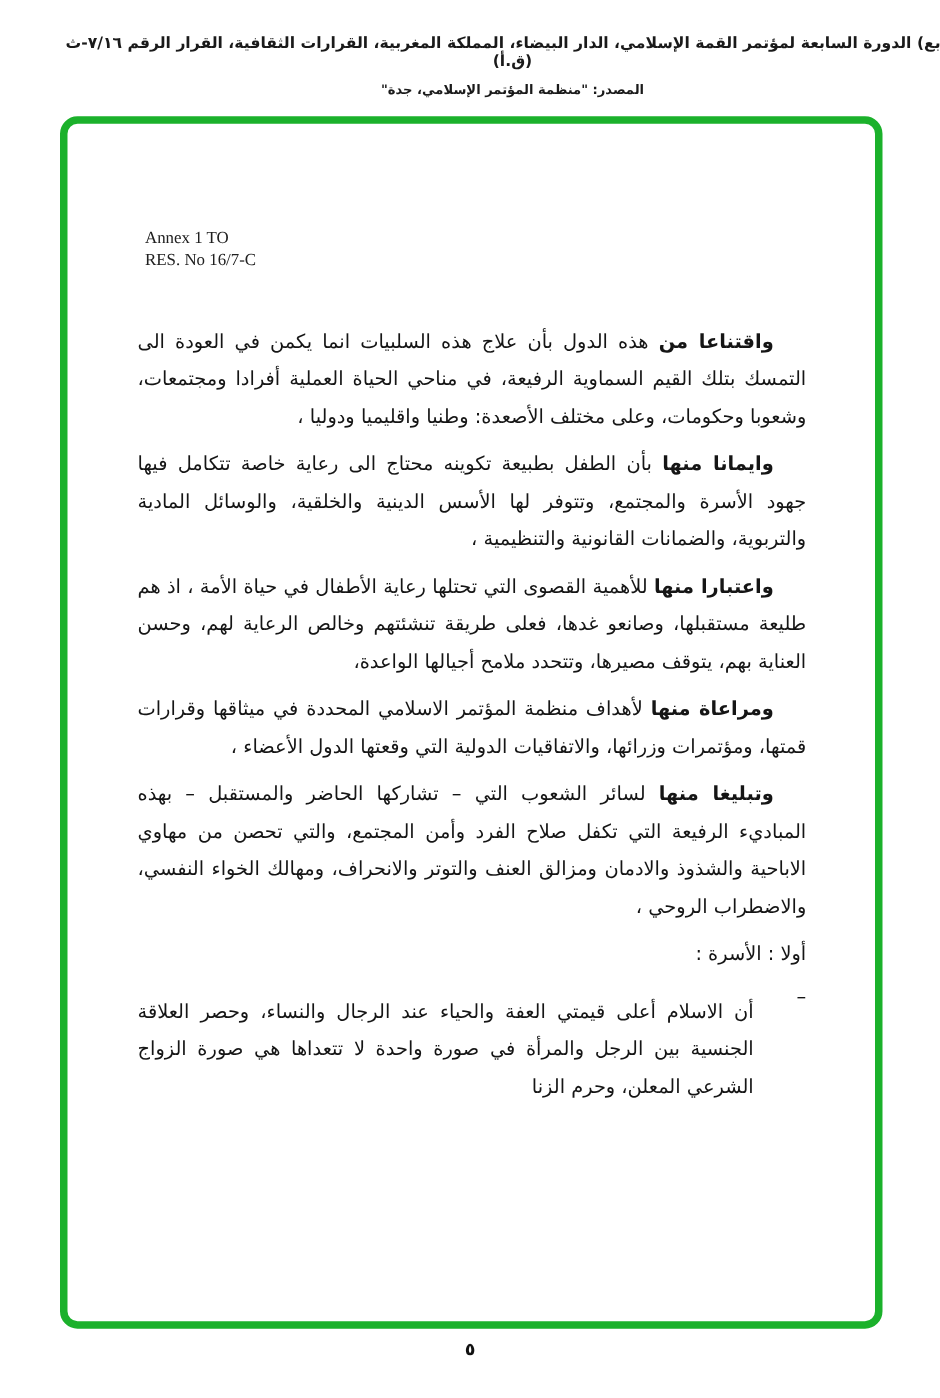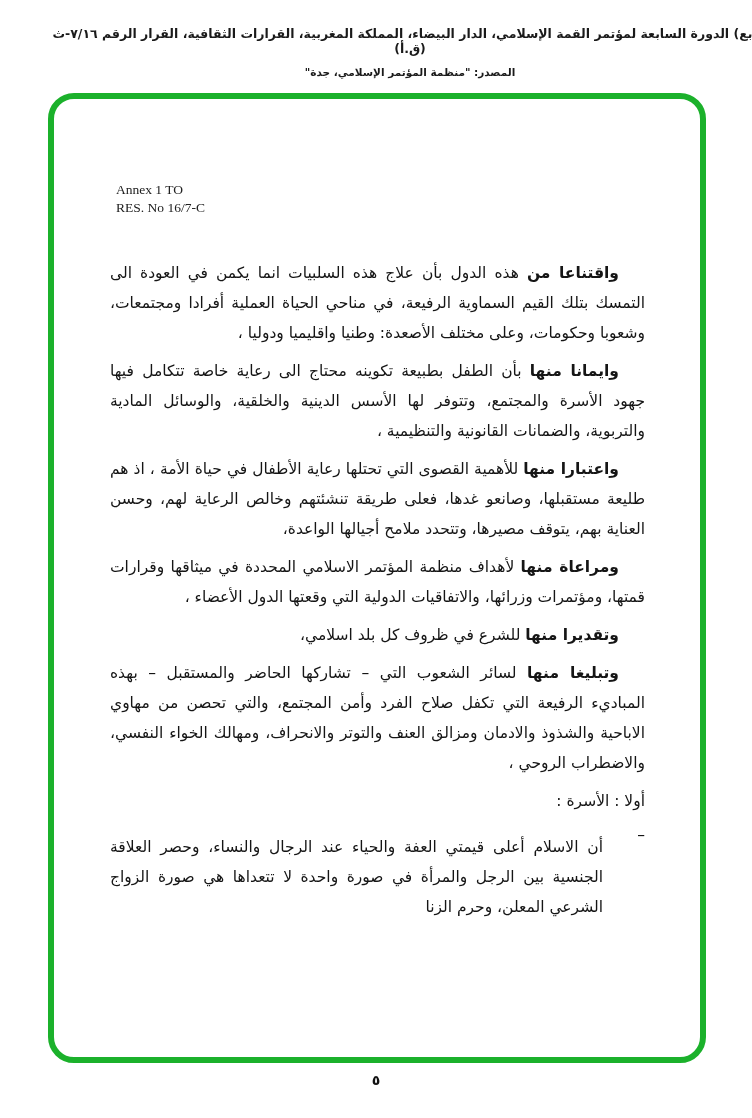--- a/index.html
+++ b/index.html
@@ -33,21 +33,21 @@
     color: #1a1a1a;
   }
 
   
   .page-frame {
     position: absolute;
     left: 48px; top: 93px;
     width: 658px; height: 970px;
     box-sizing: border-box;
     border: 6px solid #1bb12b;
-    border-radius: 26px;
+    border-radius: 14px;
     background: #ffffff;
   }
 
   
   .annex-block {
     margin: 82px 0 0 62px;
     font-family: "Liberation Serif", serif;
     font-size: 13.5px;
     line-height: 1.3;
     color: #202020;
@@ -124,21 +124,20 @@
   <div class="annex-block">
     <div>Annex 1 TO</div>
     <div>RES. No 16/7-C</div>
   </div>
 
   <div class="body-text">
     <p><span class="lead">واقتناعا من</span><span> هذه الدول بأن علاج هذه السلبيات انما يكمن في العودة الى التمسك بتلك القيم السماوية الرفيعة، في مناحي الحياة العملية أفرادا ومجتمعات، وشعوبا وحكومات، وعلى مختلف الأصعدة: وطنيا واقليميا ودوليا ،</span></p>
     <p><span class="lead">وايمانا منها</span><span> بأن الطفل بطبيعة تكوينه محتاج الى رعاية خاصة تتكامل فيها جهود الأسرة والمجتمع، وتتوفر لها الأسس الدينية والخلقية، والوسائل المادية والتربوية، والضمانات القانونية والتنظيمية ،</span></p>
     <p><span class="lead">واعتبارا منها</span><span> للأهمية القصوى التي تحتلها رعاية الأطفال في حياة الأمة ، اذ هم طليعة مستقبلها، وصانعو غدها، فعلى طريقة تنشئتهم وخالص الرعاية لهم، وحسن العناية بهم، يتوقف مصيرها، وتتحدد ملامح أجيالها الواعدة،</span></p>
     <p><span class="lead">ومراعاة منها</span><span> لأهداف منظمة المؤتمر الاسلامي المحددة في ميثاقها وقرارات قمتها، ومؤتمرات وزرائها، والاتفاقيات الدولية التي وقعتها الدول الأعضاء ،</span></p>
-    <p><span class="lead">وتقديرا منها</span><span> للشرع في ظروف كل بلد اسلامي،</span></p>
     <p><span class="lead">وتبليغا منها</span><span> لسائر الشعوب التي – تشاركها الحاضر والمستقبل – بهذه المباديء الرفيعة التي تكفل صلاح الفرد وأمن المجتمع، والتي تحصن من مهاوي الاباحية والشذوذ والادمان ومزالق العنف والتوتر والانحراف، ومهالك الخواء النفسي، والاضطراب الروحي ،</span></p>
 
     <p class="section-heading">أولا : الأسرة :</p>
 
     <div class="bullet-item">
       <span class="bullet-marker">–</span>
       <span class="bullet-text">أن الاسلام أعلى قيمتي العفة والحياء عند الرجال والنساء، وحصر العلاقة الجنسية بين الرجل والمرأة في صورة واحدة لا تتعداها  هي صورة الزواج الشرعي المعلن، وحرم الزنا</span>
     </div>
   </div>
 

